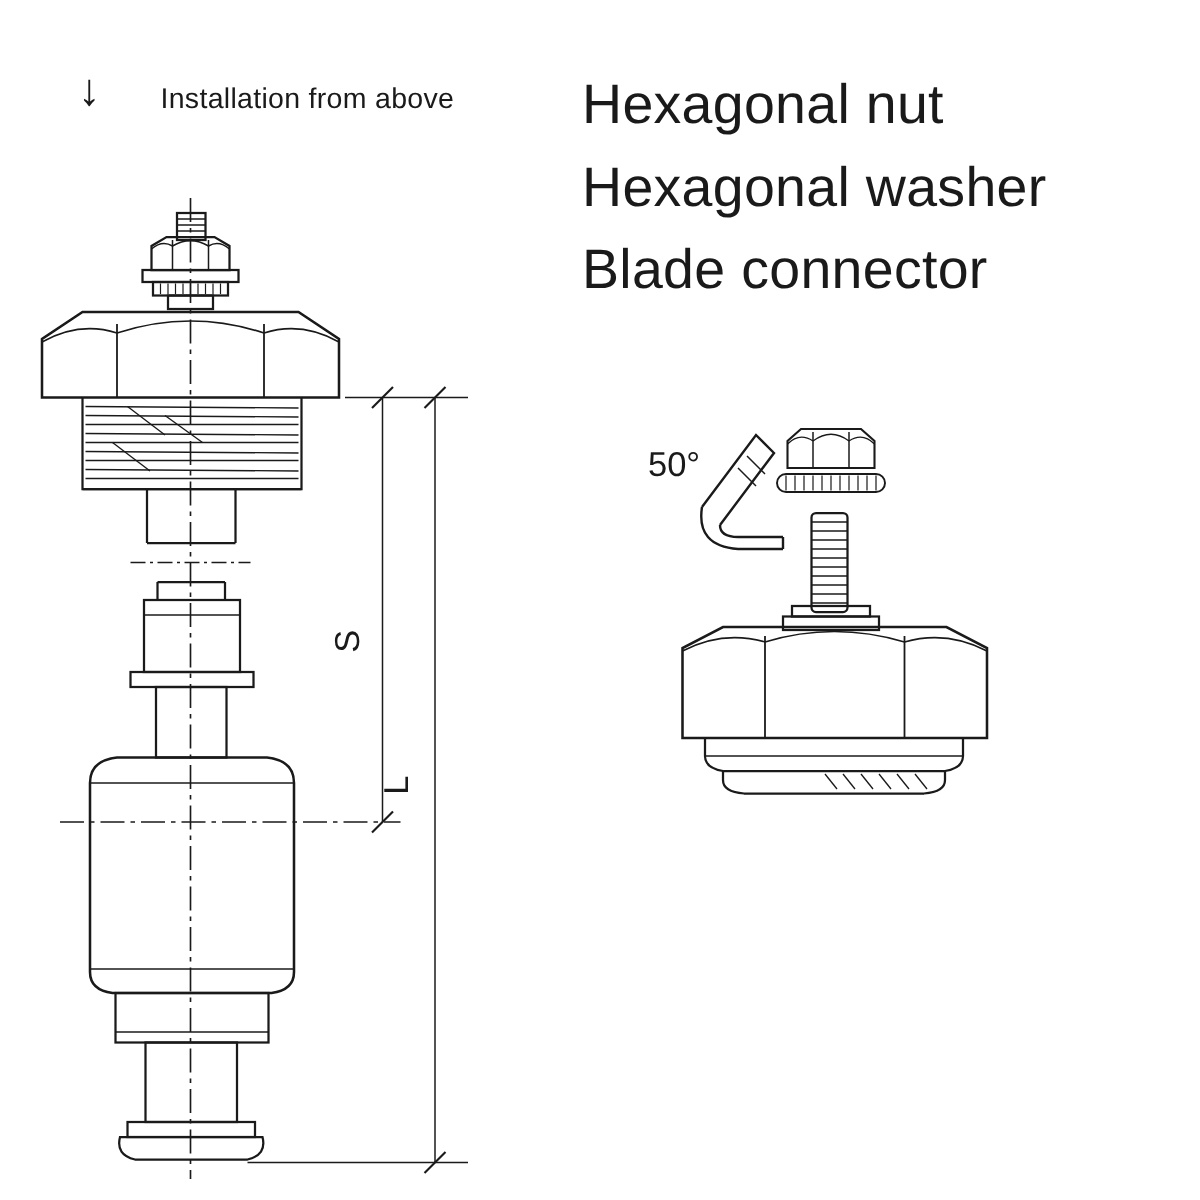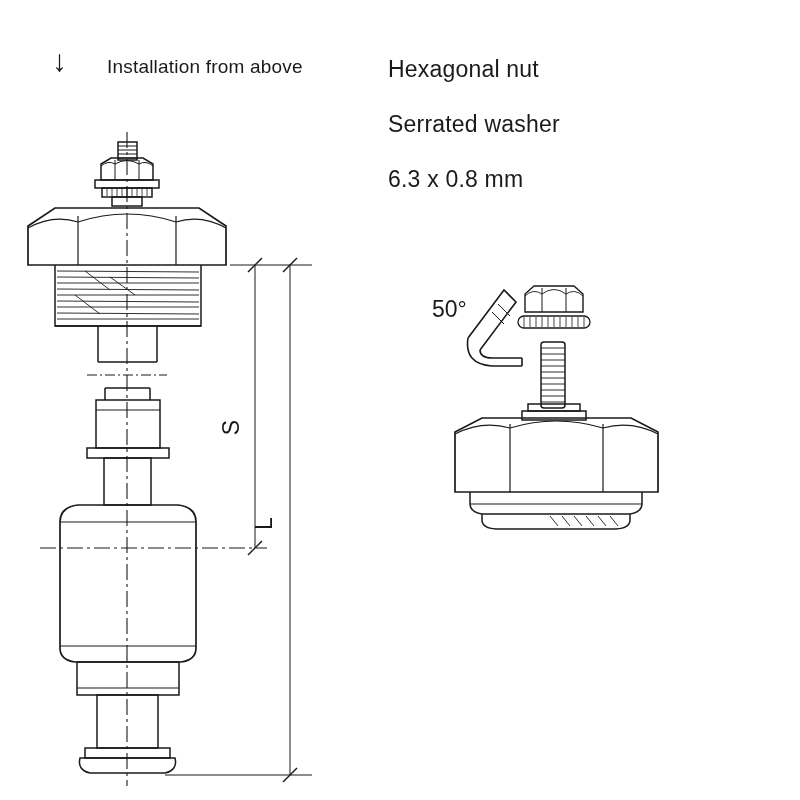--- a/index.html
+++ b/index.html
@@ -5,39 +5,39 @@
   html,body{margin:0;padding:0;}
   body{
     width:800px;height:800px;position:relative;overflow:hidden;
     background:#ffffff;
     font-family:"Liberation Sans","DejaVu Sans",sans-serif;
     color:#1a1a1a;
   }
   .abs{position:absolute;}
   .note-arrow{left:52px;top:46px;font-size:30px;line-height:30px;font-weight:400;}
   .note-label{left:107px;top:56px;font-size:19px;letter-spacing:0.2px;}
-  .parts{left:388px;top:42px;font-size:23px;line-height:55px;letter-spacing:0.2px;}
+  .parts{left:388px;top:42px;font-size:37px;line-height:55px;letter-spacing:0.2px;}
   .parts div{white-space:nowrap;}
   .angle-label{left:432px;top:296px;font-size:23px;}
   .dim-label{font-size:23px;transform:rotate(-90deg);transform-origin:center;}
   .dim-s{left:224px;top:414px;}
   .dim-l{left:258px;top:510px;}
   svg{position:absolute;}
   .stroke{stroke:#1a1a1a;fill:none;}
 </style>
 </head>
 <body>
 
 <div class="abs note-arrow">↓</div>
 <div class="abs note-label">Installation from above</div>
 
 <div class="abs parts">
   <div>Hexagonal nut</div>
-  <div>Serrated washer</div>
-  <div>6.3 x 0.8 mm</div>
+  <div>Hexagonal washer</div>
+  <div>Blade connector</div>
 </div>
 
 <div class="abs angle-label">50°</div>
 
 <div class="abs dim-label dim-s">S</div>
 <div class="abs dim-label dim-l">L</div>
 
 <svg style="left:15px;top:130px;" width="320" height="660" viewBox="0 0 320 660">
   <g class="stroke" stroke-width="1.1">
 

